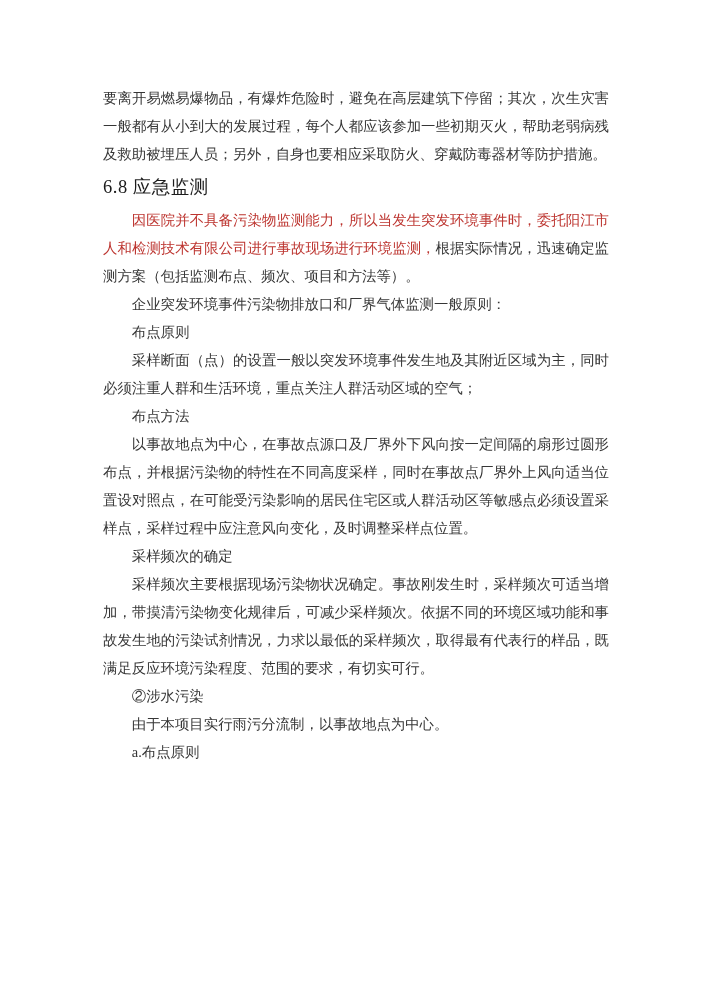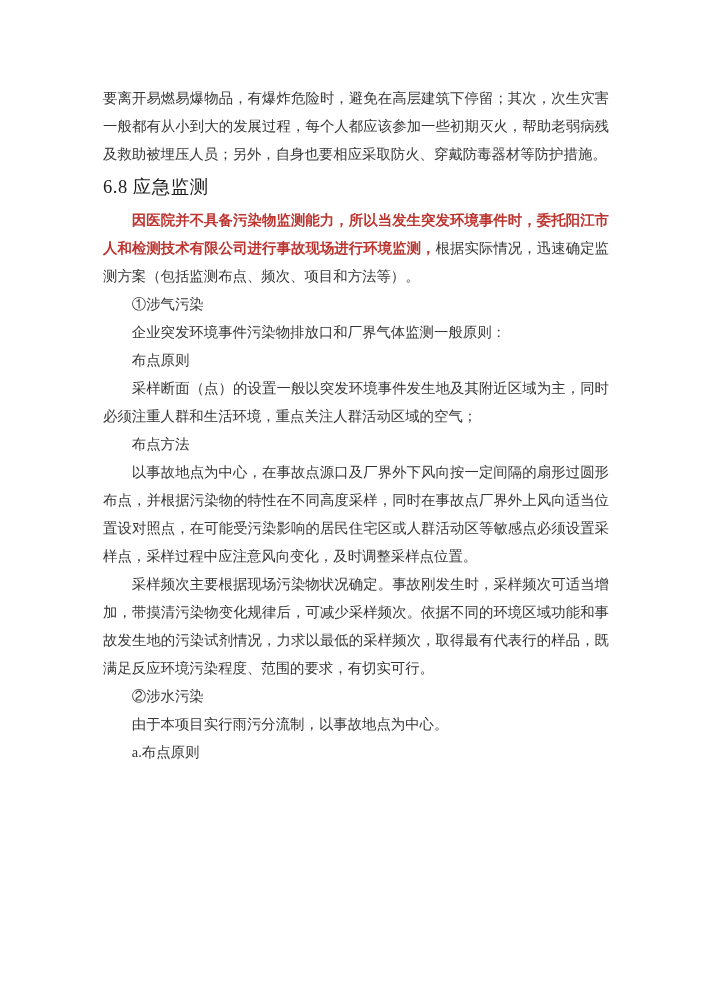--- a/index.html
+++ b/index.html
@@ -19,21 +19,21 @@
   }
   .para{
     margin:0;
     font-size:14.4px;
     line-height:28px;
     text-align:justify;
     text-justify:inter-character;
     word-break:break-all;
   }
   .para.indent{text-indent:2em;}
-  .red{color:var(--red-color,#bd3530);font-weight:bold;}
+  .red{color:var(--red-color,#bd3530);}
   .section-heading{
     margin:4px 0;
     font-size:18.5px;
     line-height:30px;
     font-weight:400;
     color:var(--heading-color,#1c1c1c);
     letter-spacing:0.5px;
   }
   .page-number{
     position:absolute;
@@ -45,25 +45,25 @@
   }
 </style>
 </head>
 <body>
 
 <div class="page">
   <div class="content">
       <p class="para"><span>要离开易燃易爆物品，有爆炸危险时，避免在高层建筑下停留；其次，次生灾害一般都有从小到大的发展过程，每个人都应该参加一些初期灭火，帮助老弱病残及救助被埋压人员；另外，自身也要相应采取防火、穿戴防毒器材等防护措施。</span></p>
       <h2 class="section-heading">6.8 应急监测</h2>
       <p class="para indent"><span class="red">因医院并不具备污染物监测能力，所以当发生突发环境事件时，委托阳江市人和检测技术有限公司进行事故现场进行环境监测，</span><span>根据实际情况，迅速确定监测方案（包括监测布点、频次、项目和方法等）。</span></p>
-      <p class="para indent"><span>①涉气污染</span></p>
       <p class="para indent"><span>企业突发环境事件污染物排放口和厂界气体监测一般原则：</span></p>
       <p class="para indent"><span>布点原则</span></p>
       <p class="para indent"><span>采样断面（点）的设置一般以突发环境事件发生地及其附近区域为主，同时必须注重人群和生活环境，重点关注人群活动区域的空气；</span></p>
       <p class="para indent"><span>布点方法</span></p>
       <p class="para indent"><span>以事故地点为中心，在事故点源口及厂界外下风向按一定间隔的扇形过圆形布点，并根据污染物的特性在不同高度采样，同时在事故点厂界外上风向适当位置设对照点，在可能受污染影响的居民住宅区或人群活动区等敏感点必须设置采样点，采样过程中应注意风向变化，及时调整采样点位置。</span></p>
+      <p class="para indent"><span>采样频次的确定</span></p>
       <p class="para indent"><span>采样频次主要根据现场污染物状况确定。事故刚发生时，采样频次可适当增加，带摸清污染物变化规律后，可减少采样频次。依据不同的环境区域功能和事故发生地的污染试剂情况，力求以最低的采样频次，取得最有代表行的样品，既满足反应环境污染程度、范围的要求，有切实可行。</span></p>
       <p class="para indent"><span>②涉水污染</span></p>
       <p class="para indent"><span>由于本项目实行雨污分流制，以事故地点为中心。</span></p>
       <p class="para indent"><span>a.布点原则</span></p>
     </div>
   <div class="page-number">71</div>
 </div>
 
 </body></html>

